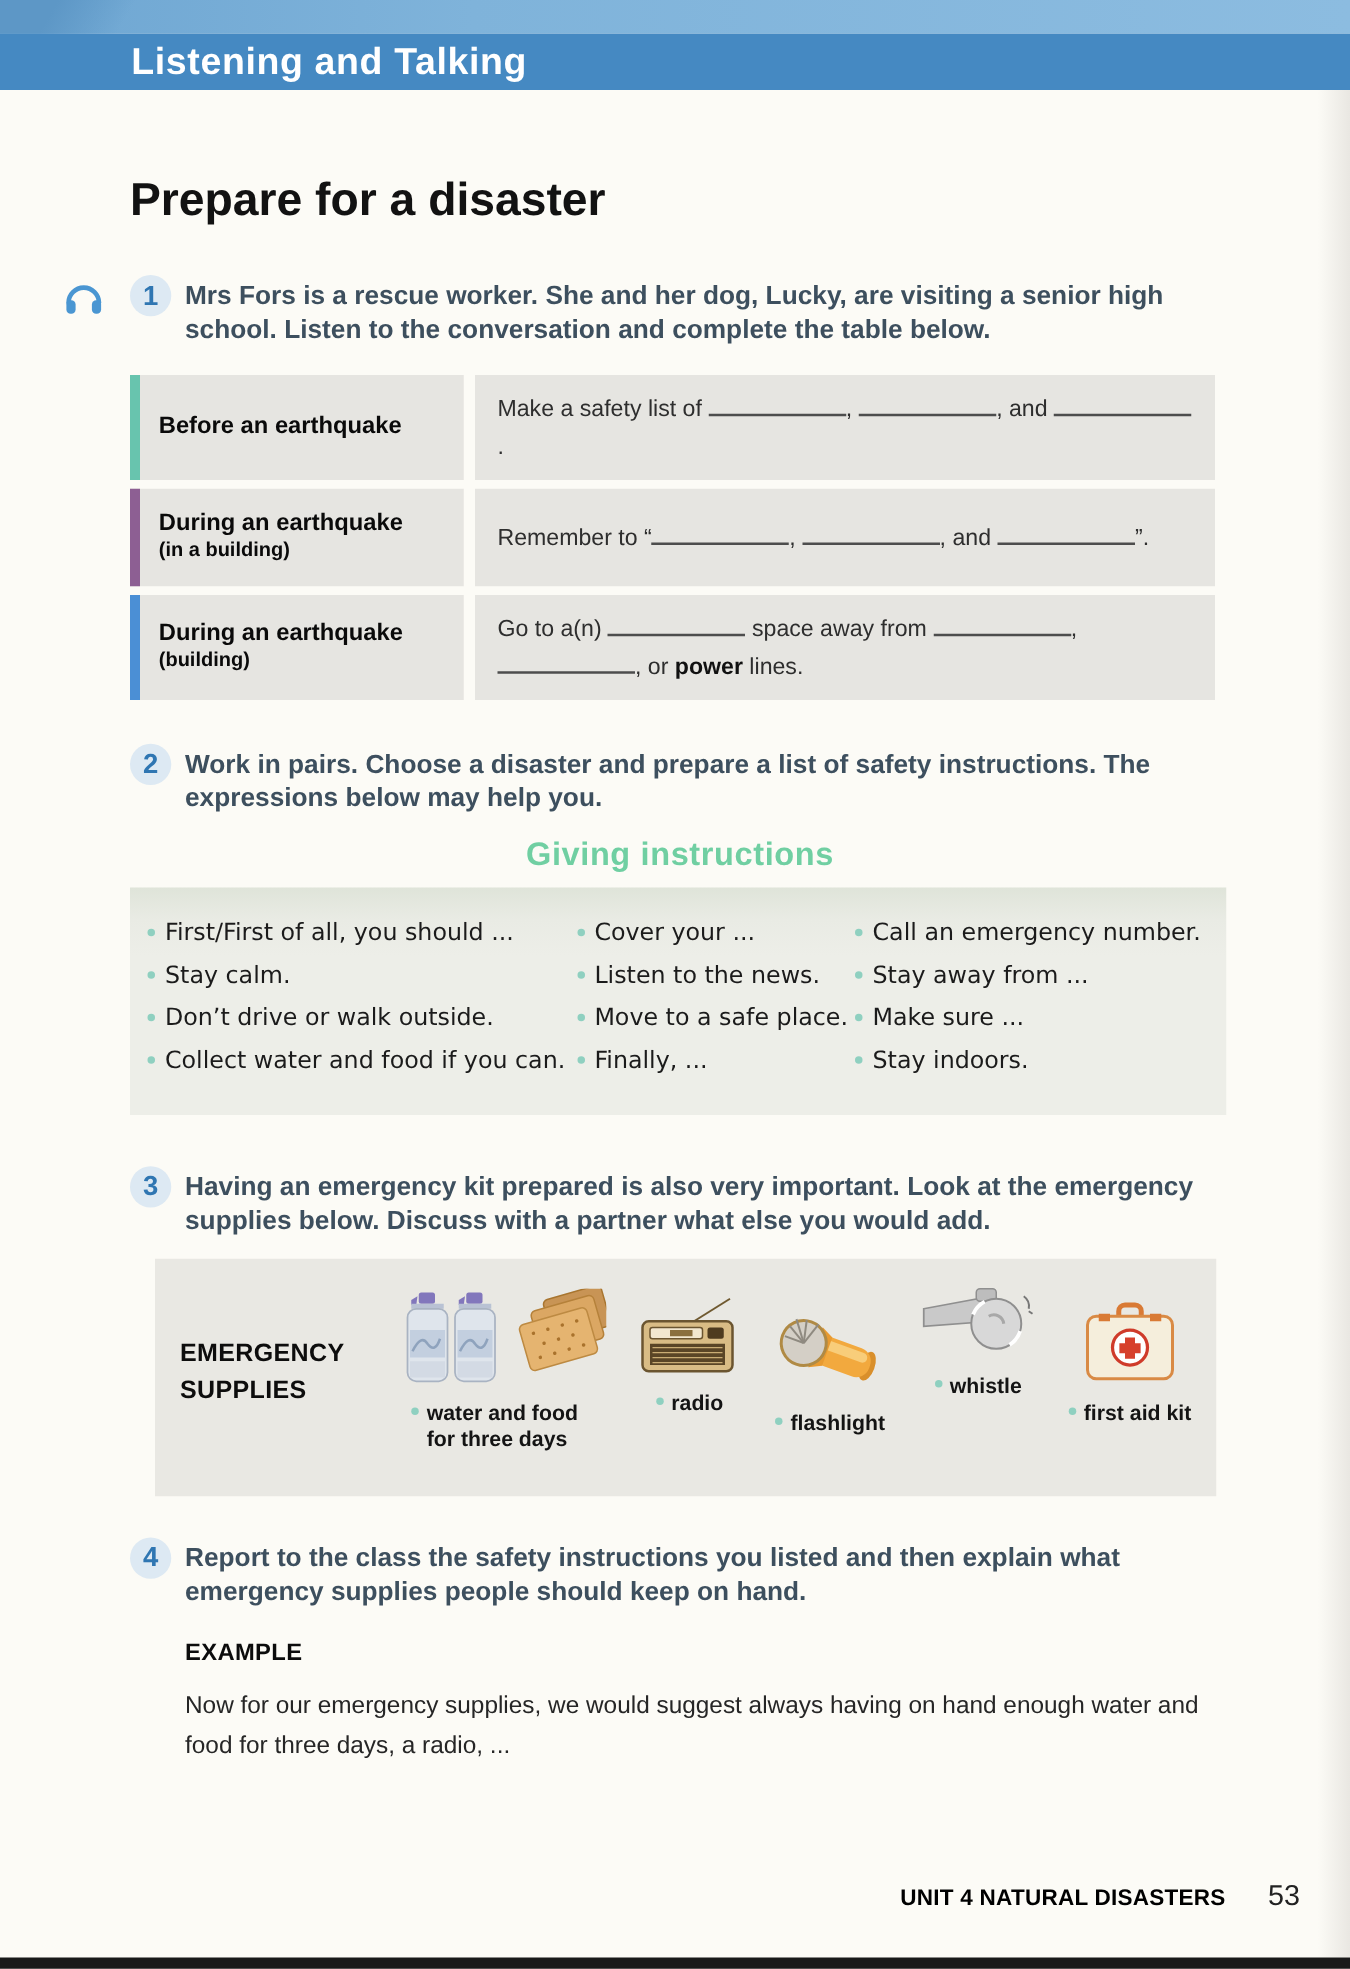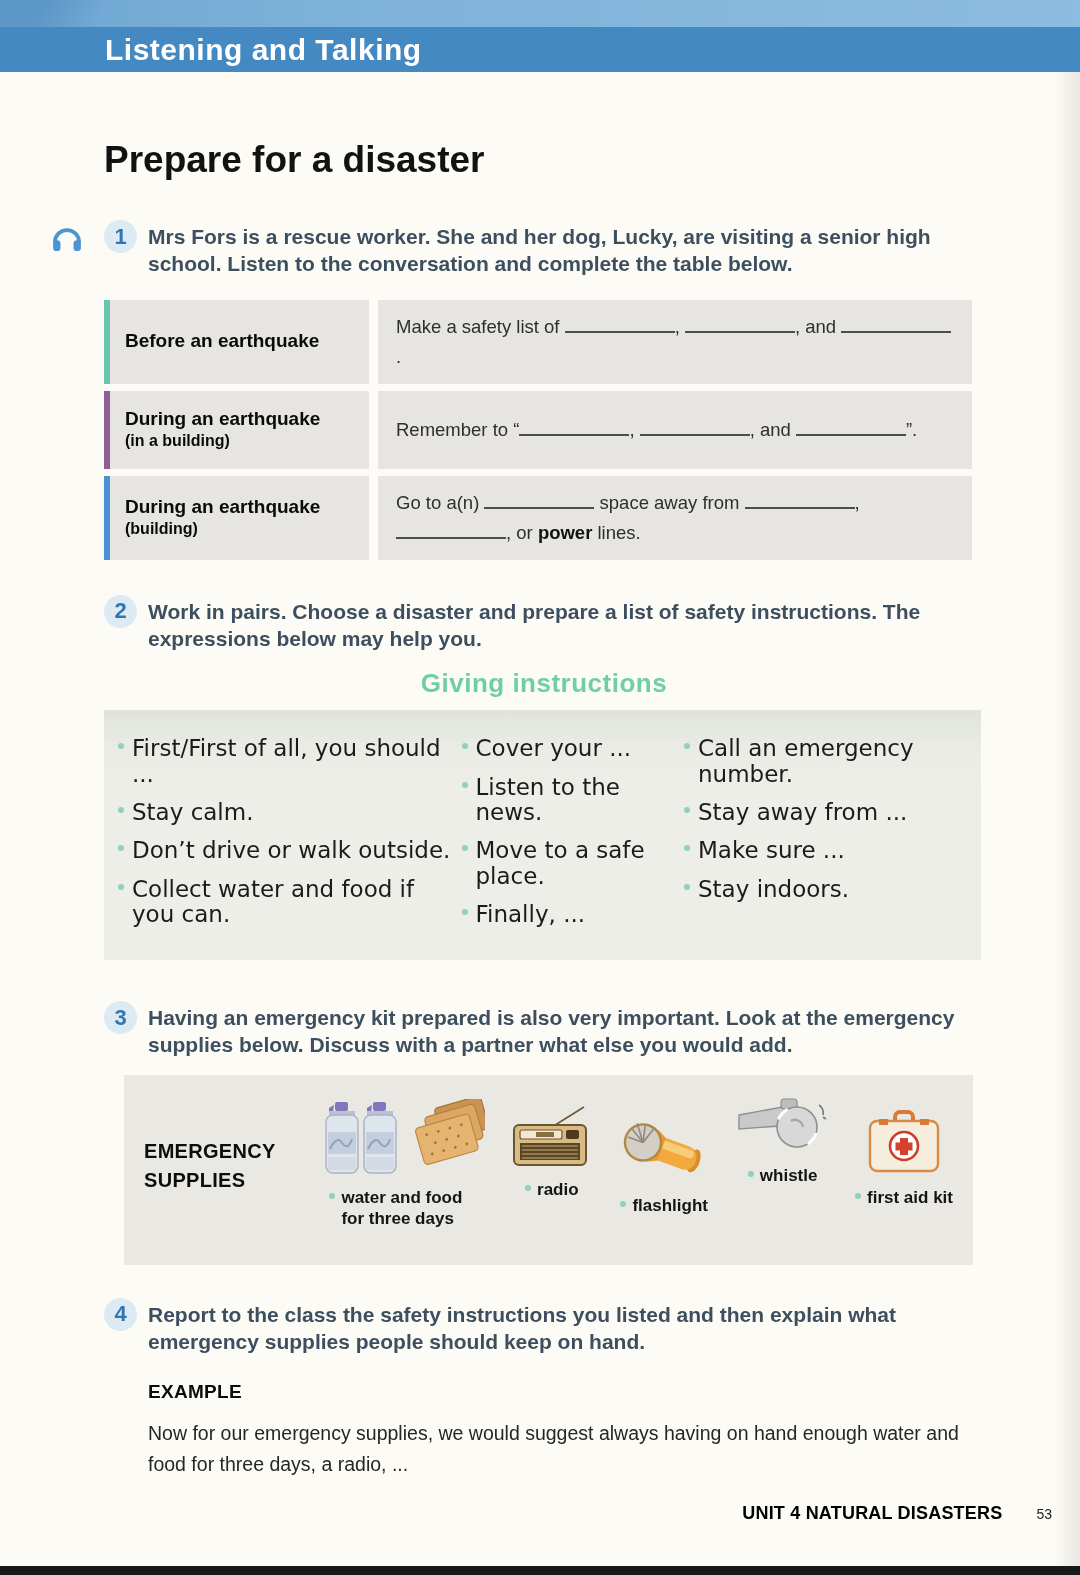--- a/index.html
+++ b/index.html
@@ -25,63 +25,63 @@
   .task { display:flex; margin-top:0; position:relative; }
   .task-num { flex:0 0 33px; height:33px; border-radius:50%;
     background:#dde9f3; color:#2f76b2; font-size:22px; font-weight:bold;
     display:flex; align-items:center; justify-content:center; margin-right:11px; }
   .task-text { font-size:21px; font-weight:bold; color:#3d4f5e; line-height:1.28;
     padding-top:4px; max-width:832px; }
   .headphone { position:absolute; left:-54px; top:2px; }
   
   .quake-table { margin-top:22px; width:868px; }
   .trow { display:flex; margin-bottom:7px; }
-  .tlabel { flex:0 0 236px; background:#e6e5e1; border-left:6px solid #4c1d95;
+  .tlabel { flex:0 0 236px; background:#e6e5e1; border-left:8px solid #4c1d95;
     padding:10px 8px 10px 15px; display:flex; flex-direction:column; justify-content:center; }
   .tlabel-main { font-size:19px; font-weight:bold; color:#0a0a0a; line-height:1.2; }
   .tlabel-sub { font-size:16px; font-weight:bold; color:#0a0a0a; line-height:1.25; }
   .tcell { flex:1; background:#e6e5e1; margin-left:9px; padding:12px 18px;
     display:flex; flex-direction:column; justify-content:center; }
   .tline { font-size:18.5px; color:#2e2e2e; line-height:1.62; }
   .tline b { color:#111; }
   .blank { display:inline-block; width:110px; height:0.85em;
     border-bottom:2px solid #4d4d4d; }
   .r0 { min-height:64px; } .r1,.r2,.r3 { min-height:78px; }
   
   .green-heading { margin-top:16px; text-align:center; color:#70cfa2;
     font-size:26px; font-weight:bold; letter-spacing:0.5px; }
   .expr-box { margin-top:11px; width:849px; background:#edeee8;
     background:linear-gradient(180deg,#dfe4d9 0%,#e9ebe4 14%,#edeee8 30%);
     padding:26px 14px 20px 14px; display:flex; }
   .expr-col { display:flex; flex-direction:column; }
   .expr-col.c0 { width:352px; } .expr-col.c1 { width:228px; } .expr-col.c2 { width:290px; }
   .expr-item { display:flex; align-items:flex-start; margin-bottom:13px;
-    font-family:"DejaVu Sans", sans-serif; font-size:23px; color:#1b1b1b; line-height:1.1; }
+    font-family:"DejaVu Sans", sans-serif; font-size:19px; color:#1b1b1b; line-height:1.1; }
   .expr-dot { flex:0 0 6px; height:6px; border-radius:50%; background:#8fd0c0;
     margin:7px 8px 0 0; }
   
   .supplies-box { margin-top:16px; margin-left:20px; width:809px; background:#e9e8e3;
     padding:0 20px; height:190px; display:flex; justify-content:space-between; }
   .sup-item { display:flex; flex-direction:column; align-items:center; }
   .sup-label { font-size:17px; font-weight:bold; color:#141414; line-height:1.25;
     display:flex; align-items:flex-start; text-align:left; }
   .sup-dot { flex:0 0 6px; height:6px; border-radius:50%; background:#8fd0c0;
     margin:6px 6px 0 0; }
   .sup-title { font-size:20px; font-weight:bold; color:#0d0d0d; width:145px;
     line-height:1.45; margin-top:62px; letter-spacing:0.3px; }
   
   .example-heading { margin-top:25px; font-size:19px; font-weight:bold; color:#0c0c0c;
     letter-spacing:0.3px; }
   .example-para { margin-top:15px; font-size:19.5px; color:#262626; line-height:1.6;
     max-width:895px; }
   
-  .footer { position:absolute; top:1503px; left:16px; width:1036px;
+  .footer { position:absolute; top:1503px; left:4px; width:1036px;
     display:flex; justify-content:flex-end; align-items:baseline; }
   .footer-unit { font-size:18px; font-weight:bold; color:#000; letter-spacing:0.2px; }
-  .footer-page { font-size:14px; color:#222; margin-left:34px; }
+  .footer-page { font-size:23px; color:#222; margin-left:34px; }
   .bottom-bar { position:absolute; left:0; top:1566px; width:1080px; height:9px;
     background:#191919; }
   .right-shade { position:absolute; right:0; top:72px; width:26px; height:1494px;
     background:linear-gradient(270deg,#e9e7e2 0%,rgba(233,231,226,0) 100%); }
 </style>
 </head>
 <body>
 
 <div class="header-wrap">
   <div class="top-strip"></div>

